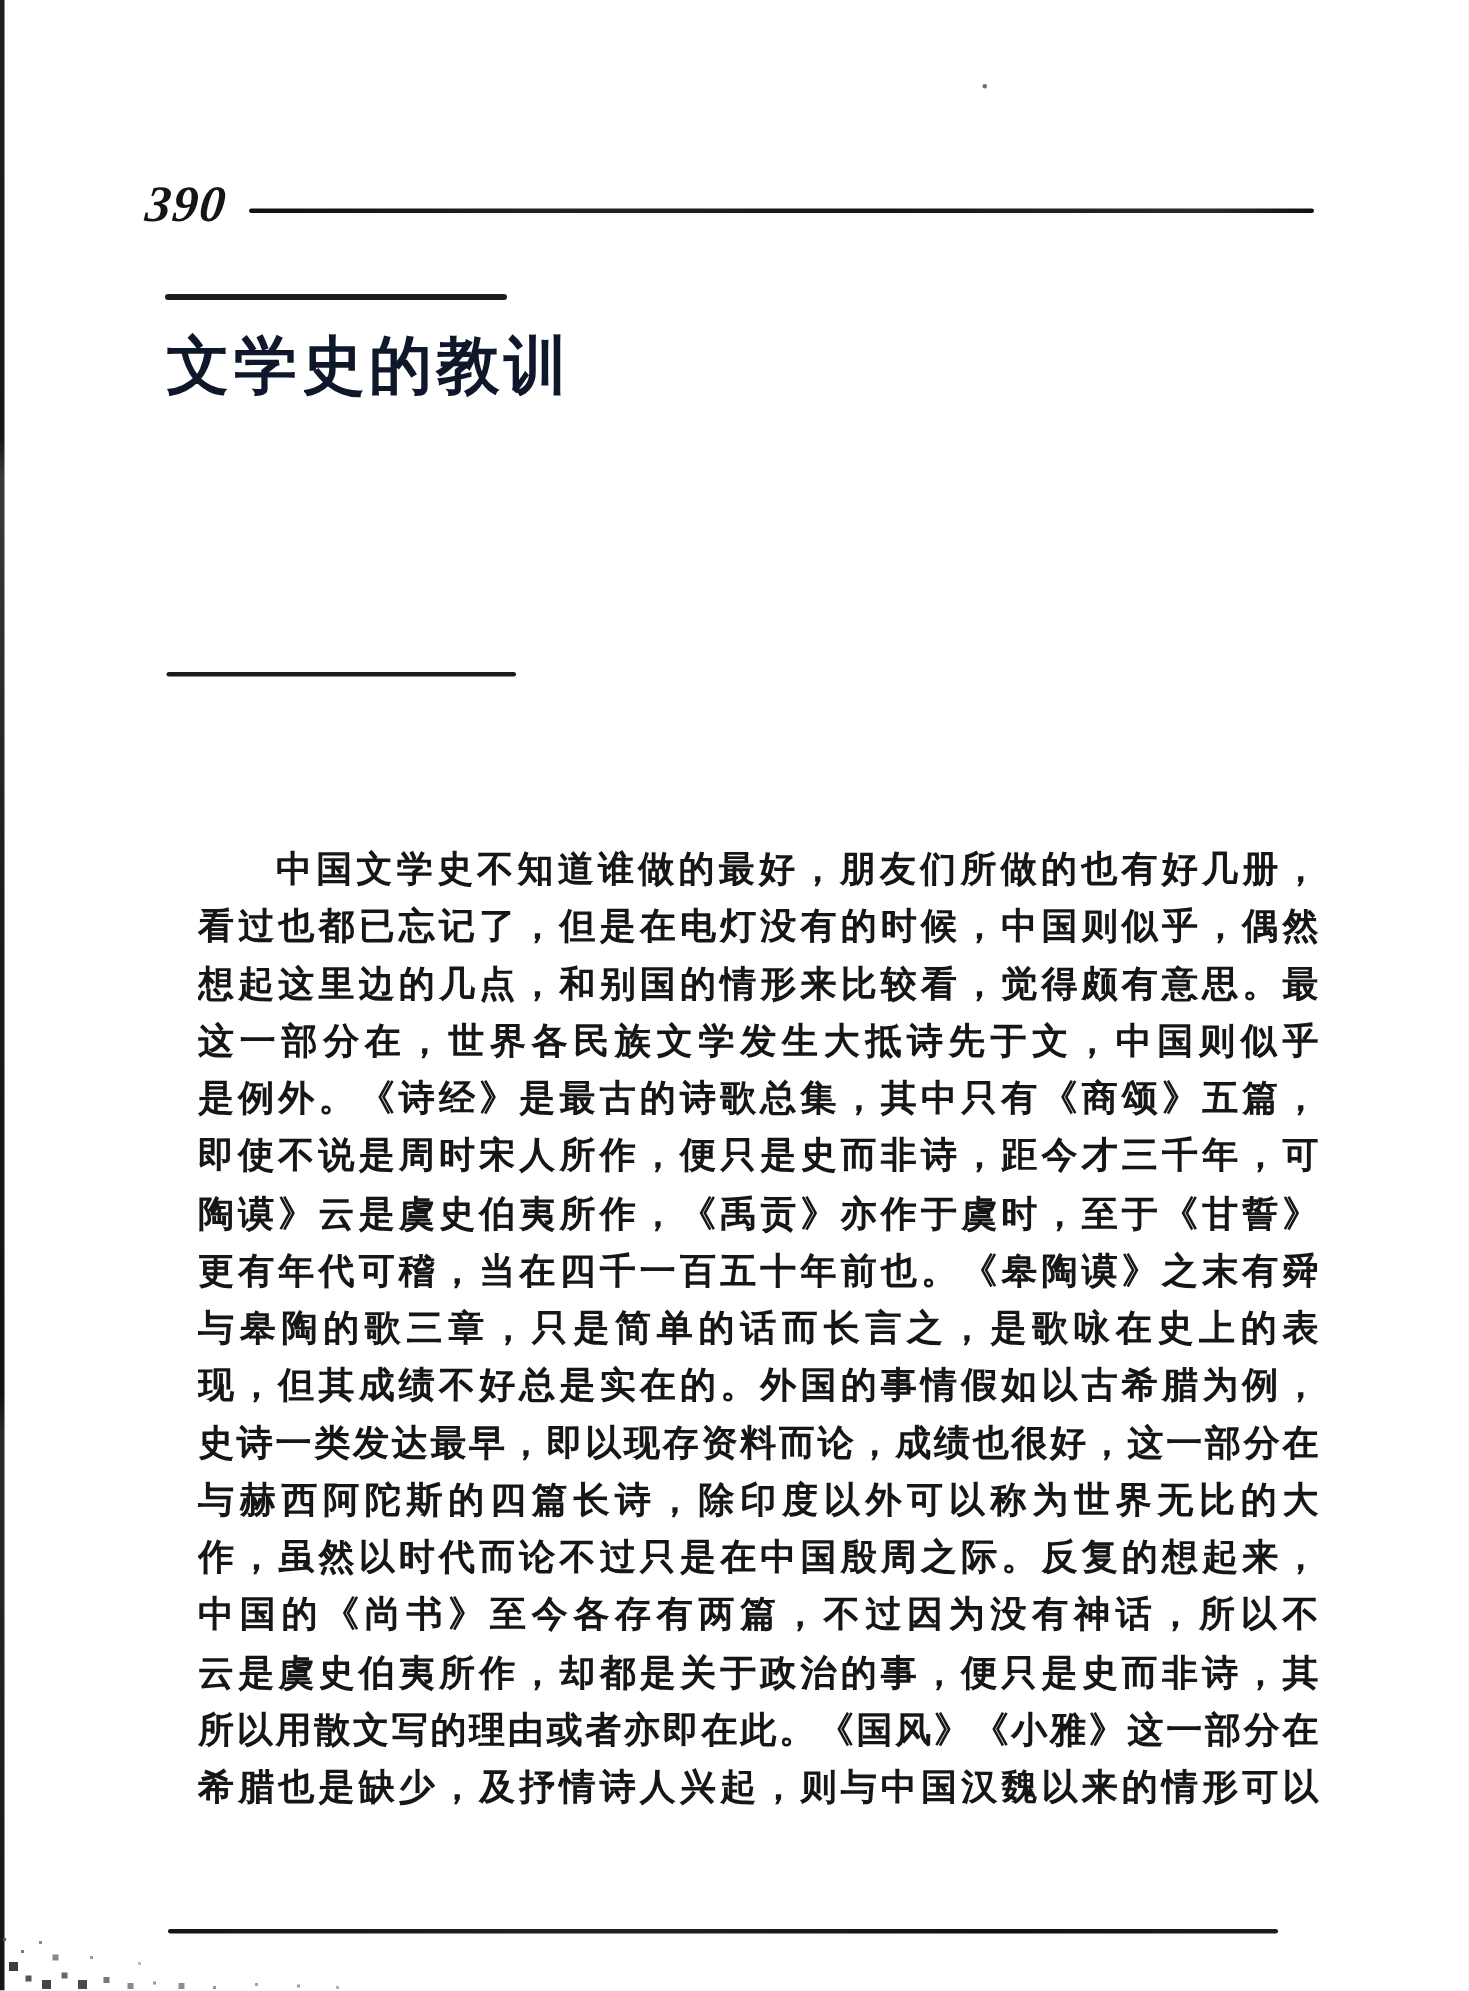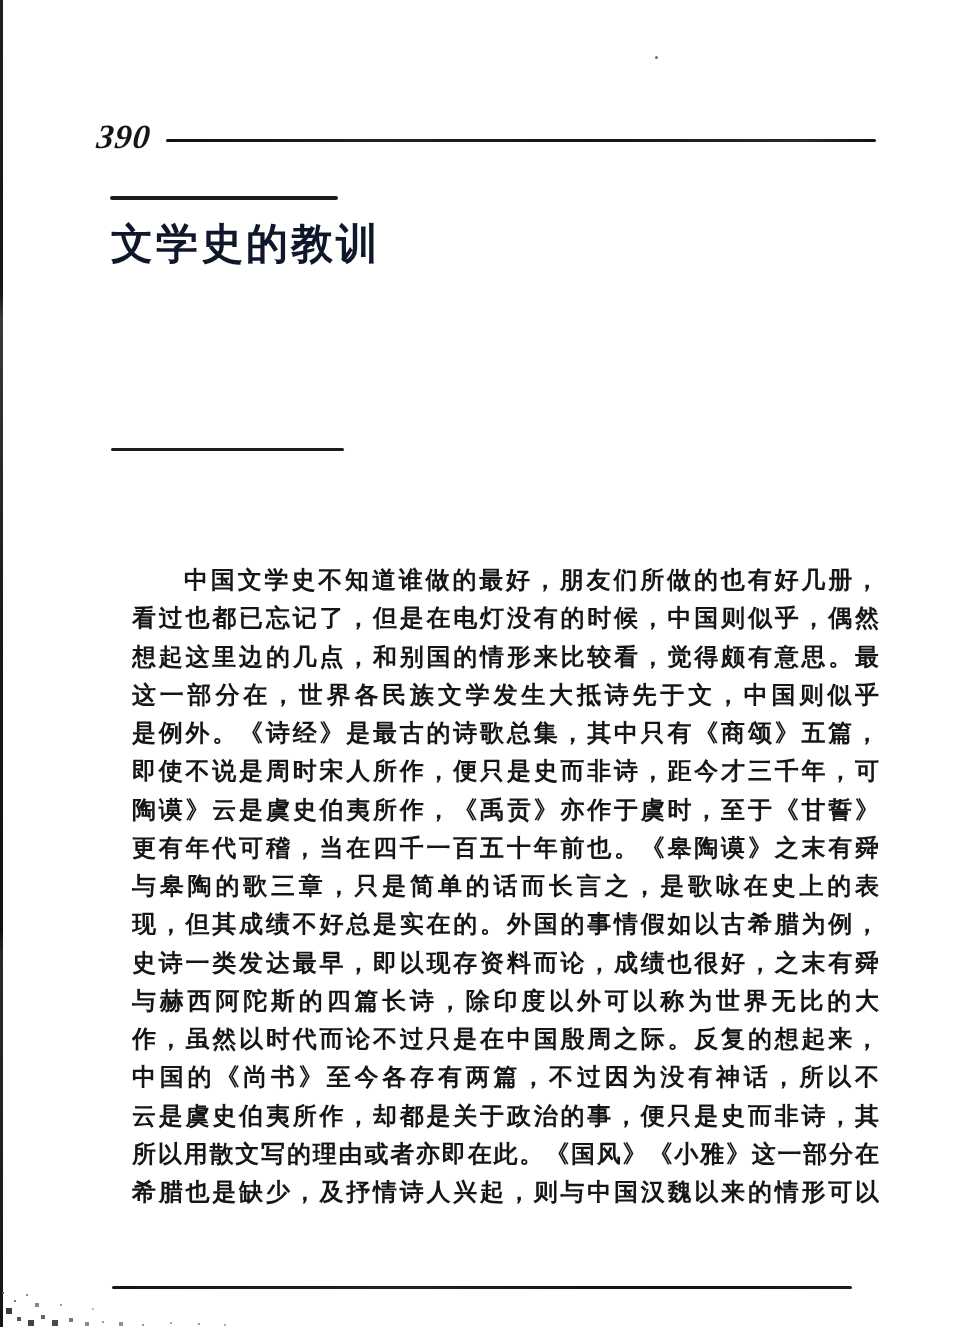--- a/index.html
+++ b/index.html
@@ -122,21 +122,21 @@
       <div class="body-line indent">中国文学史不知道谁做的最好，朋友们所做的也有好几册，</div>
       <div class="body-line">看过也都已忘记了，但是在电灯没有的时候，中国则似乎，偶然</div>
       <div class="body-line">想起这里边的几点，和别国的情形来比较看，觉得颇有意思。最</div>
       <div class="body-line">这一部分在，世界各民族文学发生大抵诗先于文，中国则似乎</div>
       <div class="body-line">是例外。《诗经》是最古的诗歌总集，其中只有《商颂》五篇，</div>
       <div class="body-line">即使不说是周时宋人所作，便只是史而非诗，距今才三千年，可</div>
       <div class="body-line">陶谟》云是虞史伯夷所作，《禹贡》亦作于虞时，至于《甘誓》</div>
       <div class="body-line">更有年代可稽，当在四千一百五十年前也。《皋陶谟》之末有舜</div>
       <div class="body-line">与皋陶的歌三章，只是简单的话而长言之，是歌咏在史上的表</div>
       <div class="body-line">现，但其成绩不好总是实在的。外国的事情假如以古希腊为例，</div>
-      <div class="body-line">史诗一类发达最早，即以现存资料而论，成绩也很好，之末有舜</div>
+      <div class="body-line">史诗一类发达最早，即以现存资料而论，成绩也很好，这一部分在</div>
       <div class="body-line">与赫西阿陀斯的四篇长诗，除印度以外可以称为世界无比的大</div>
       <div class="body-line">作，虽然以时代而论不过只是在中国殷周之际。反复的想起来，</div>
       <div class="body-line">中国的《尚书》至今各存有两篇，不过因为没有神话，所以不</div>
       <div class="body-line">云是虞史伯夷所作，却都是关于政治的事，便只是史而非诗，其</div>
       <div class="body-line">所以用散文写的理由或者亦即在此。《国风》《小雅》这一部分在</div>
       <div class="body-line">希腊也是缺少，及抒情诗人兴起，则与中国汉魏以来的情形可以</div>
     </div>
 
   <div class="rule rule-footer"></div>
 

